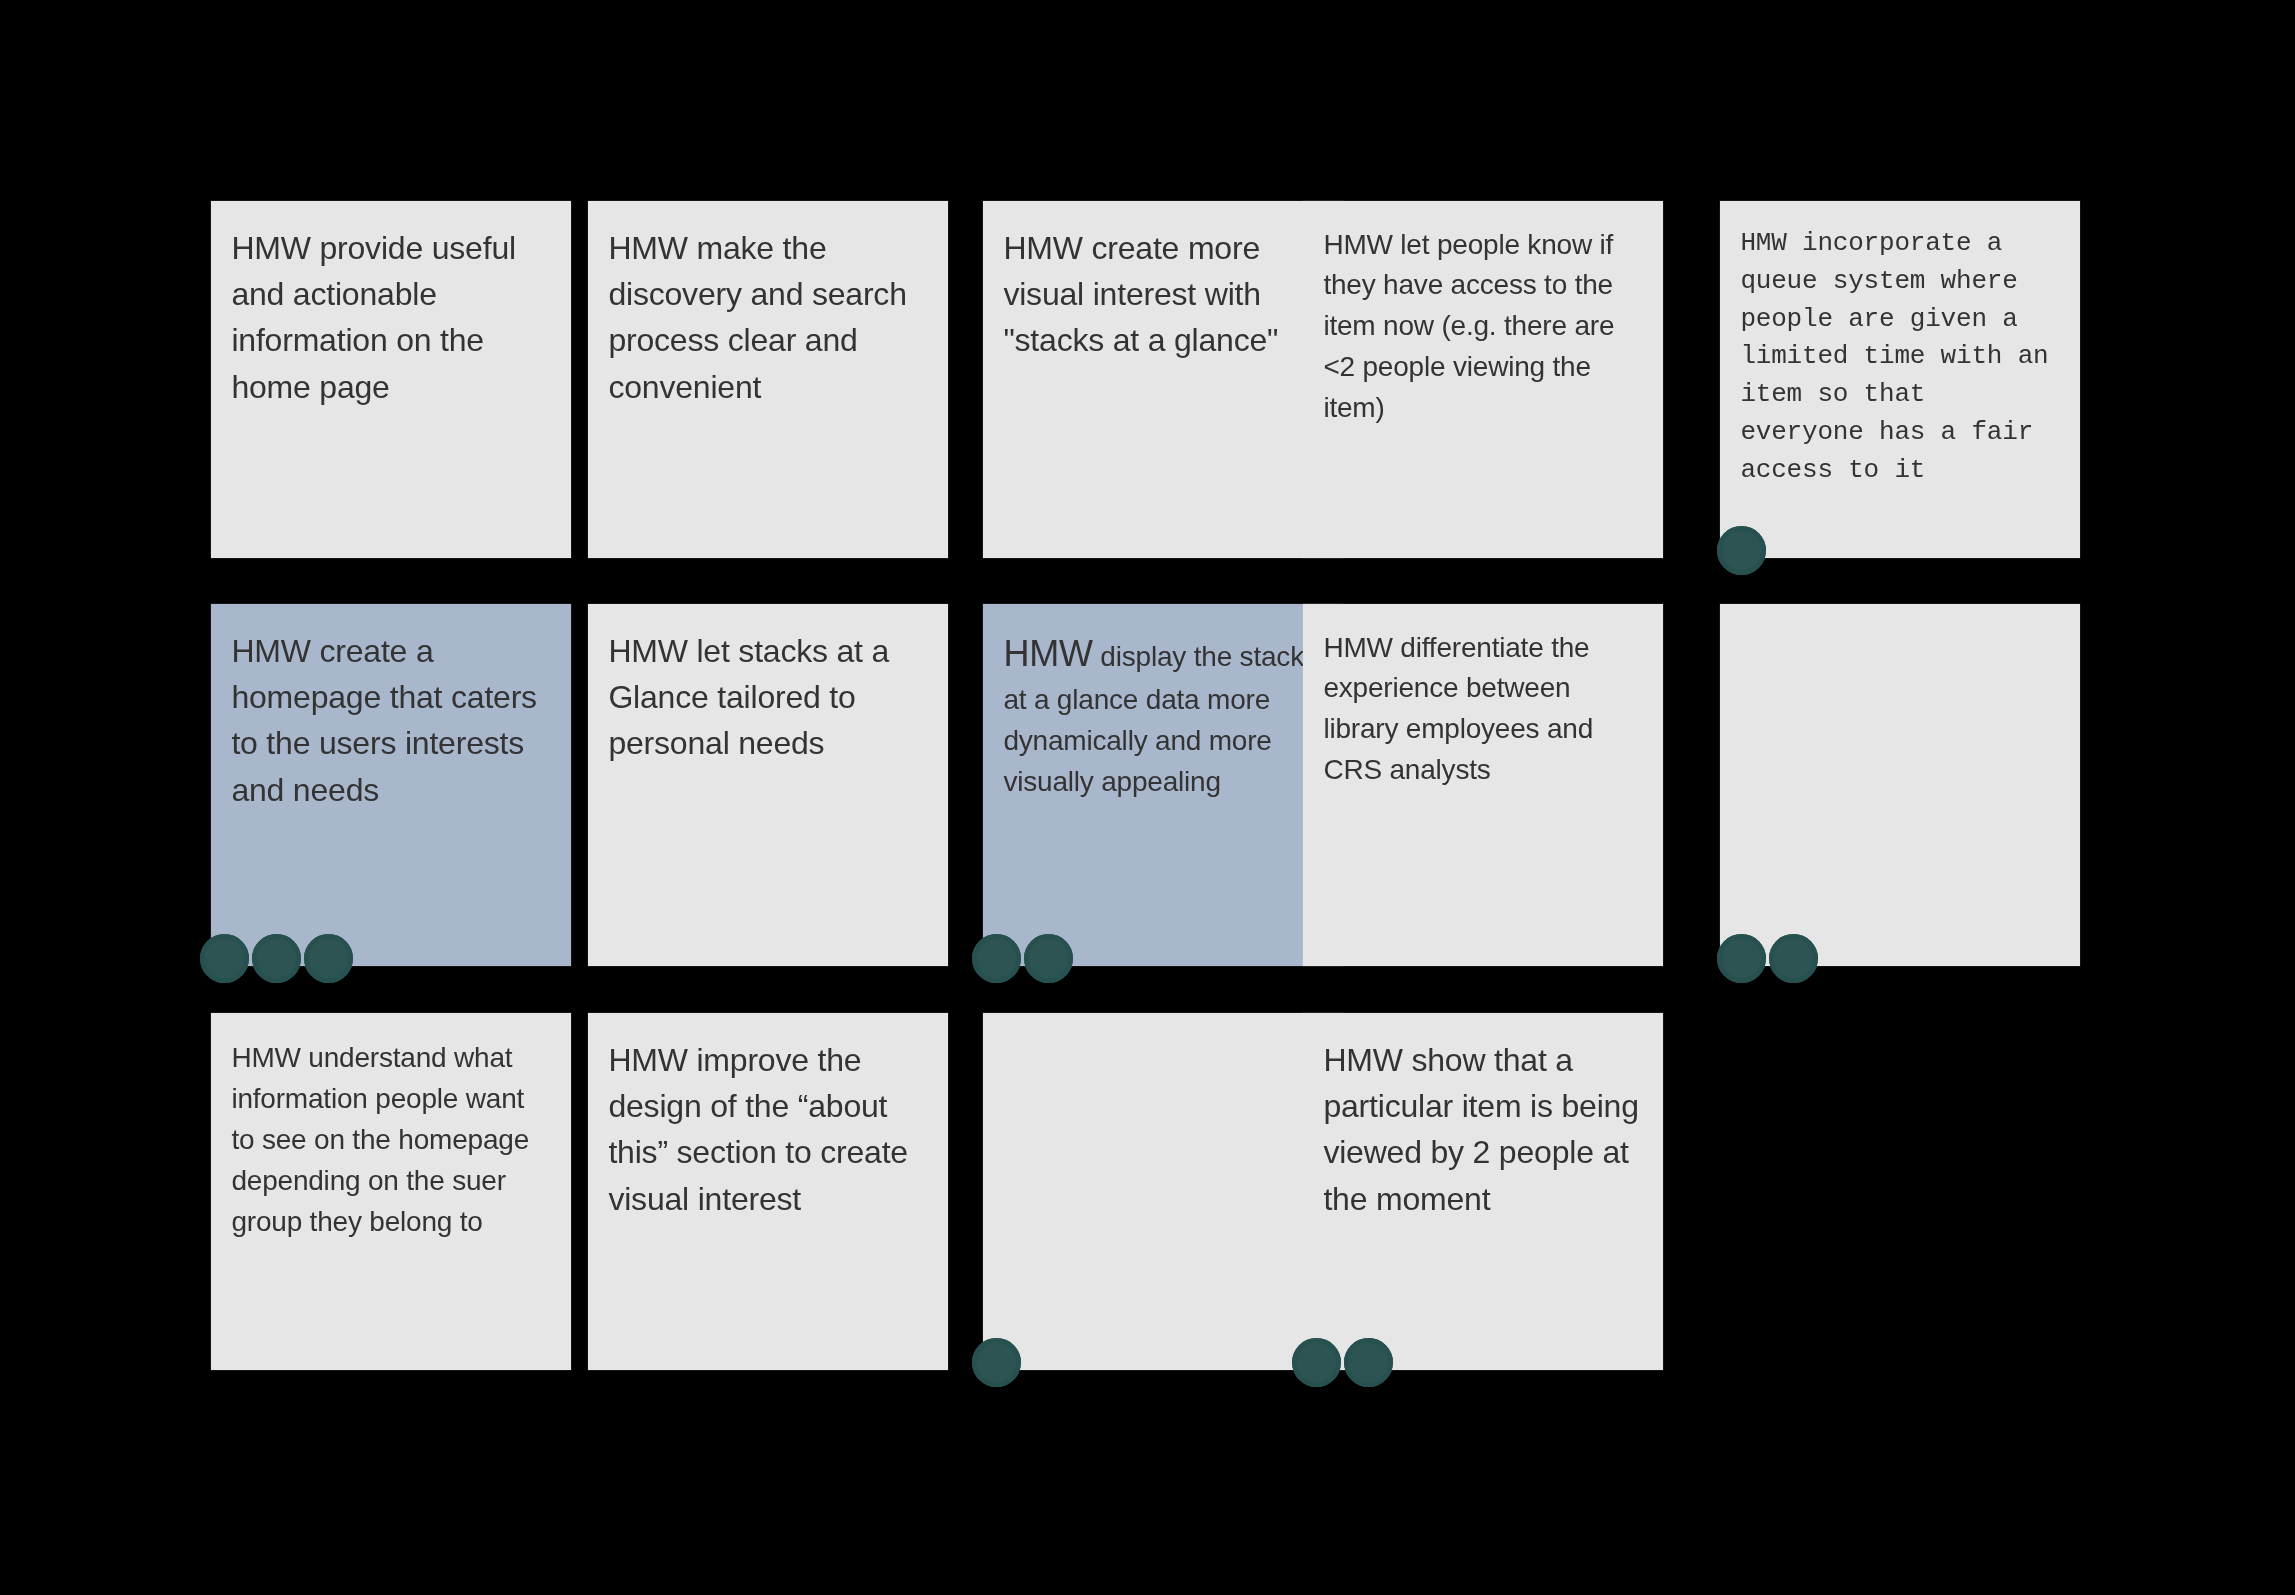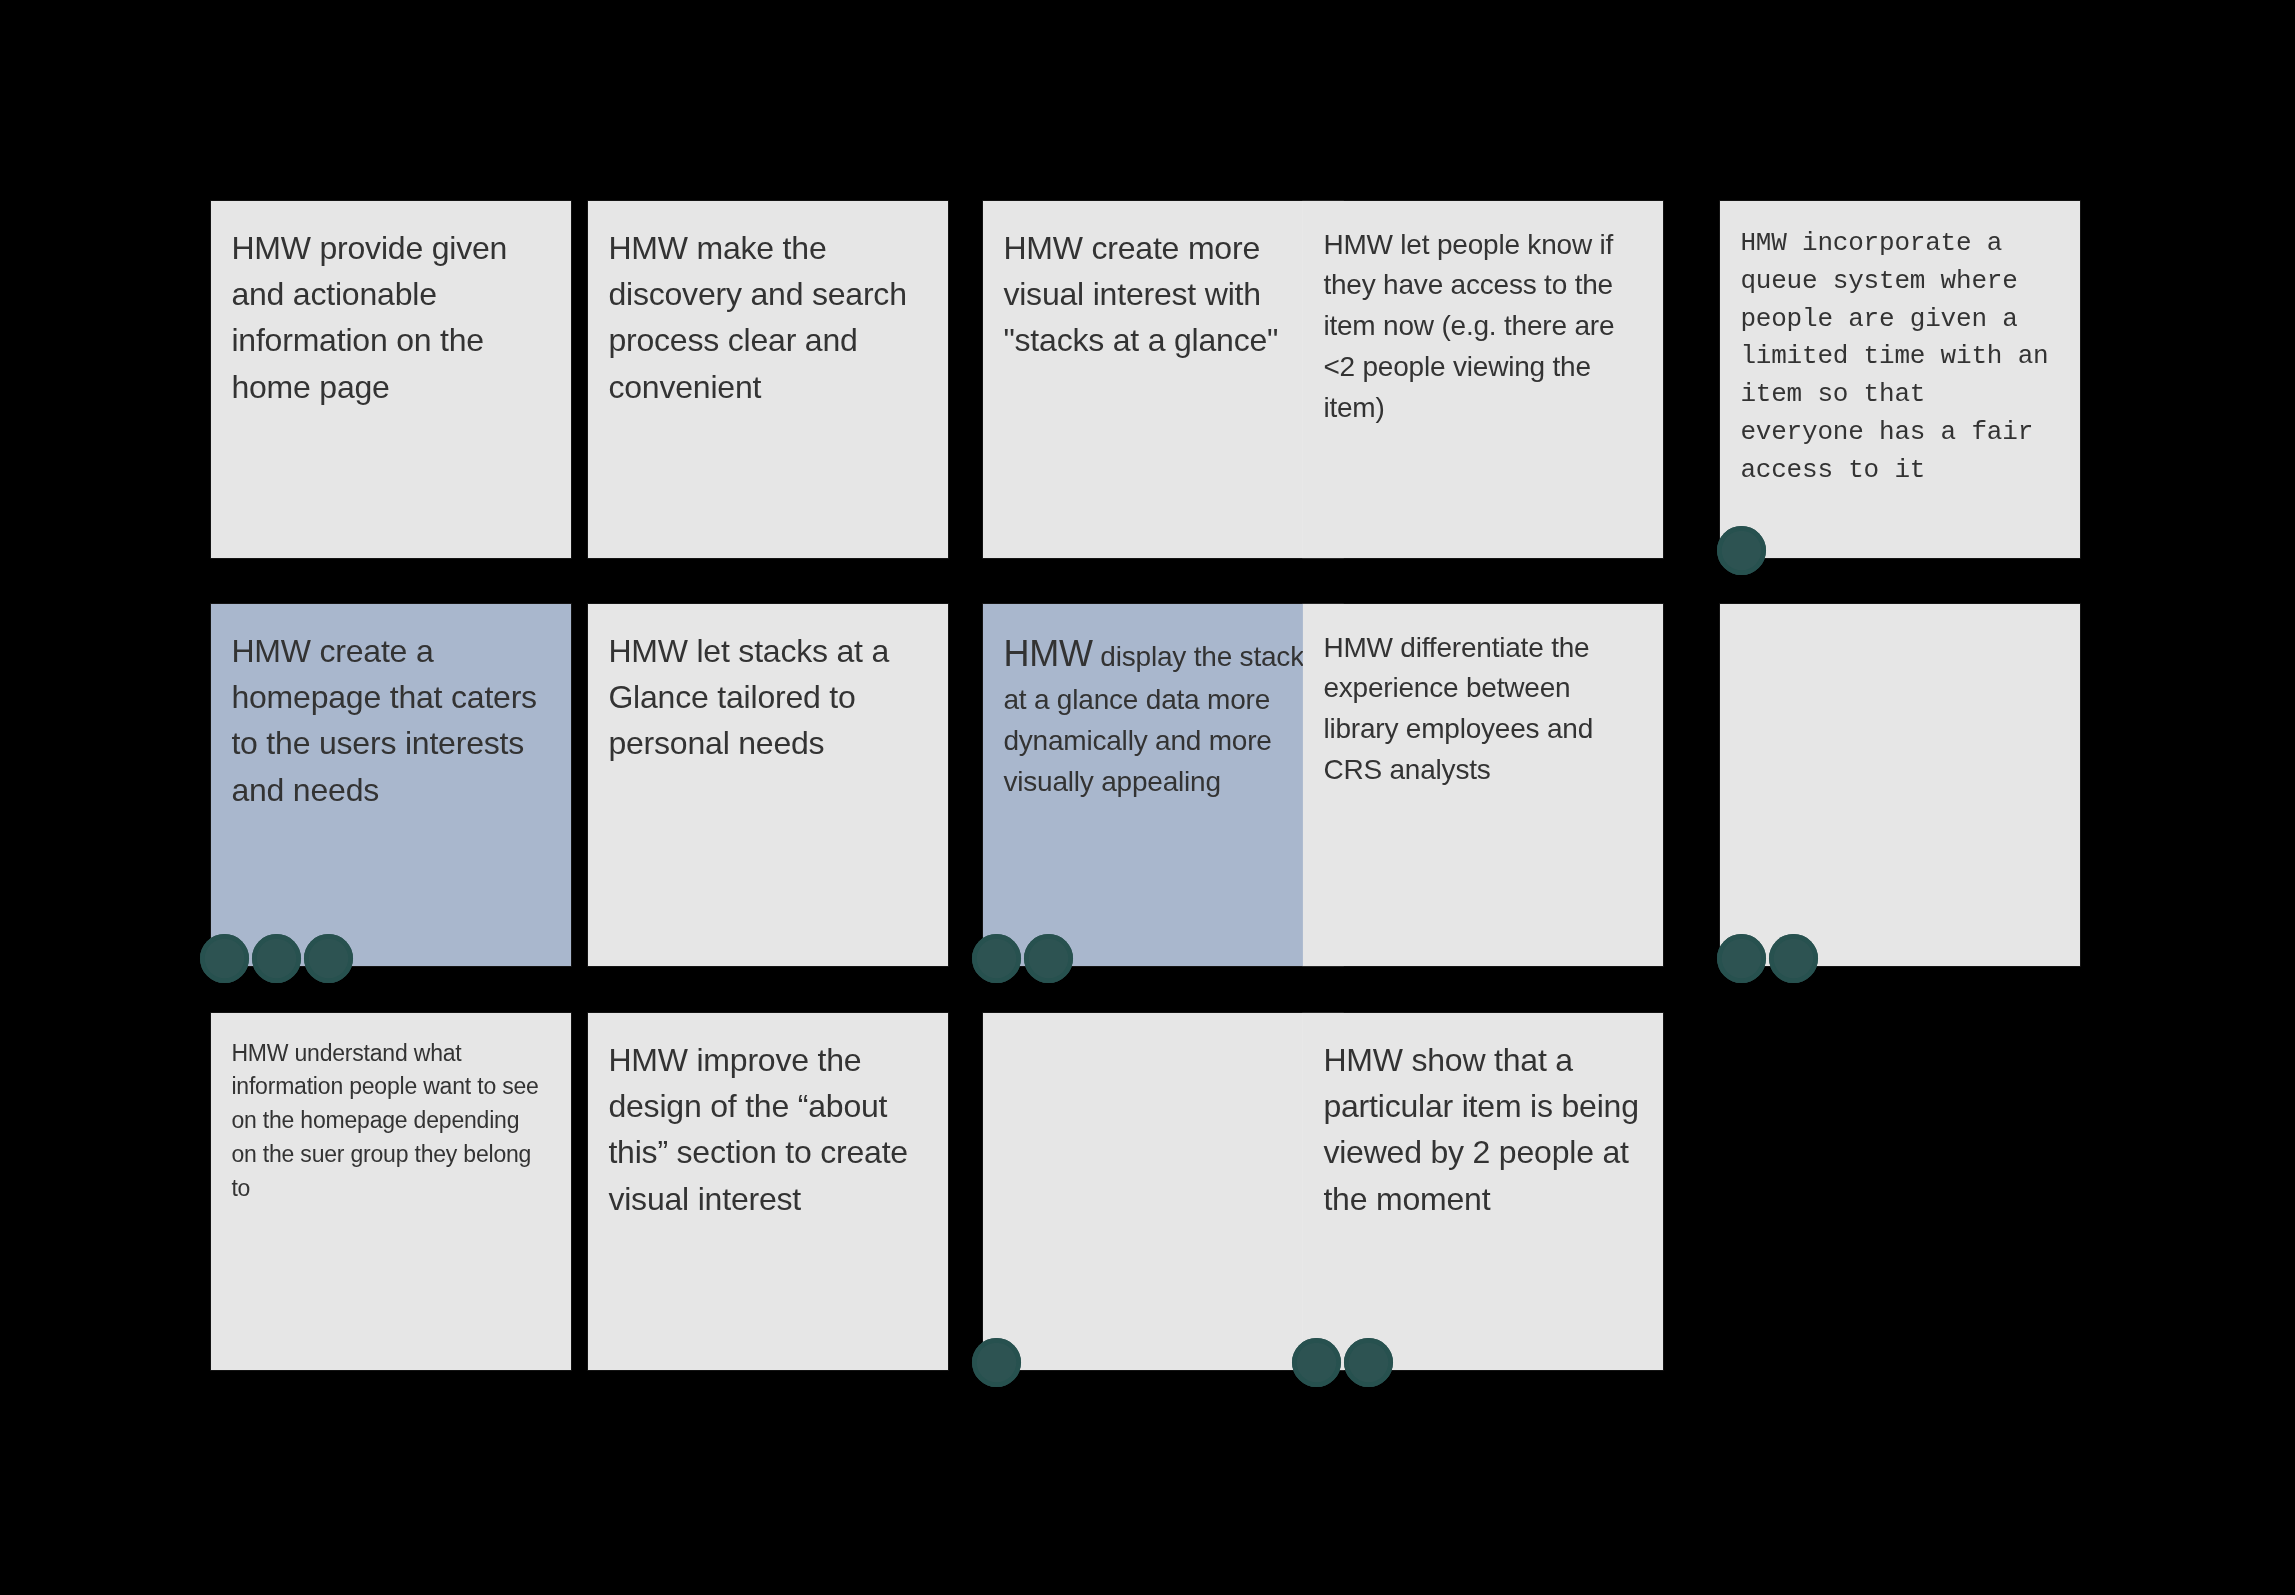--- a/index.html
+++ b/index.html
@@ -36,21 +36,21 @@
 
   .txt{
     margin:0;
     font-size:32px;
     line-height:1.45;
     letter-spacing:-0.2px;
     font-weight:400;
     white-space:pre-wrap;
   }
   .txt.small{font-size:26px;line-height:1.46;font-family:Liberation Mono, monospace;}
-  .txt.tiny{font-size:23px;line-height:1.47;}
+  .txt.tiny{font-size:28px;line-height:1.47;}
   .txt.mid{font-size:28px;line-height:1.46;}
 
   .hmw-big{font-size:36px;}
 
   .dots{
     position:absolute;
     left:-11px;
     bottom:-17.3px;
     display:flex;
     gap:3.1px;
@@ -62,21 +62,21 @@
   }
   .dots.inset{left:-3.1px;}
 </style>
 </head>
 <body>
 
 <div id="board">
 
   <div class="row row1 r1">
     <div class="card c0">
-      <p class="txt">HMW provide given and actionable information on the home page</p>
+      <p class="txt">HMW provide useful and actionable information on the home page</p>
     </div>
     <div class="card c1">
       <p class="txt">HMW make the discovery and search process clear and convenient</p>
     </div>
     <div class="card c2">
       <p class="txt">HMW create more visual interest with "stacks at a glance"</p>
     </div>
     <div class="card c3">
       <p class="txt mid">HMW let people know if they have access to the item now (e.g. there are &lt;2 people viewing the item)</p>
     </div>

